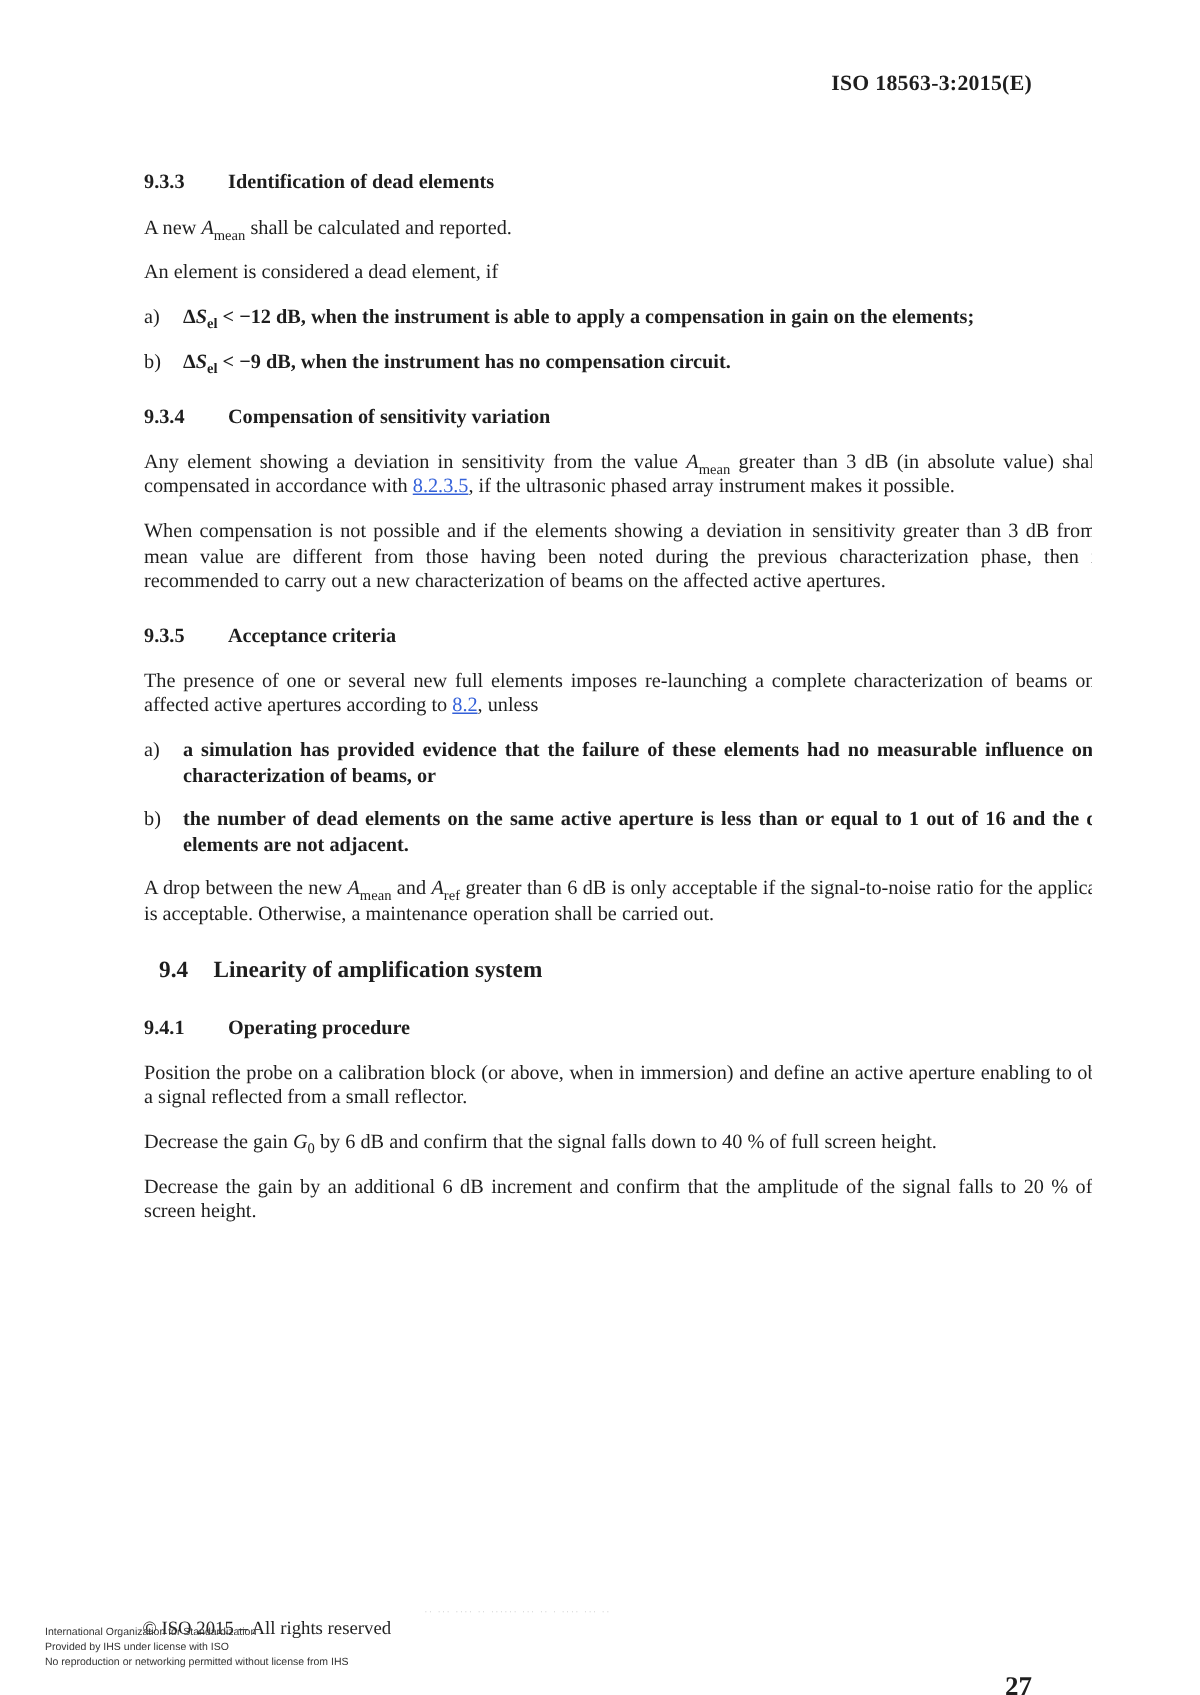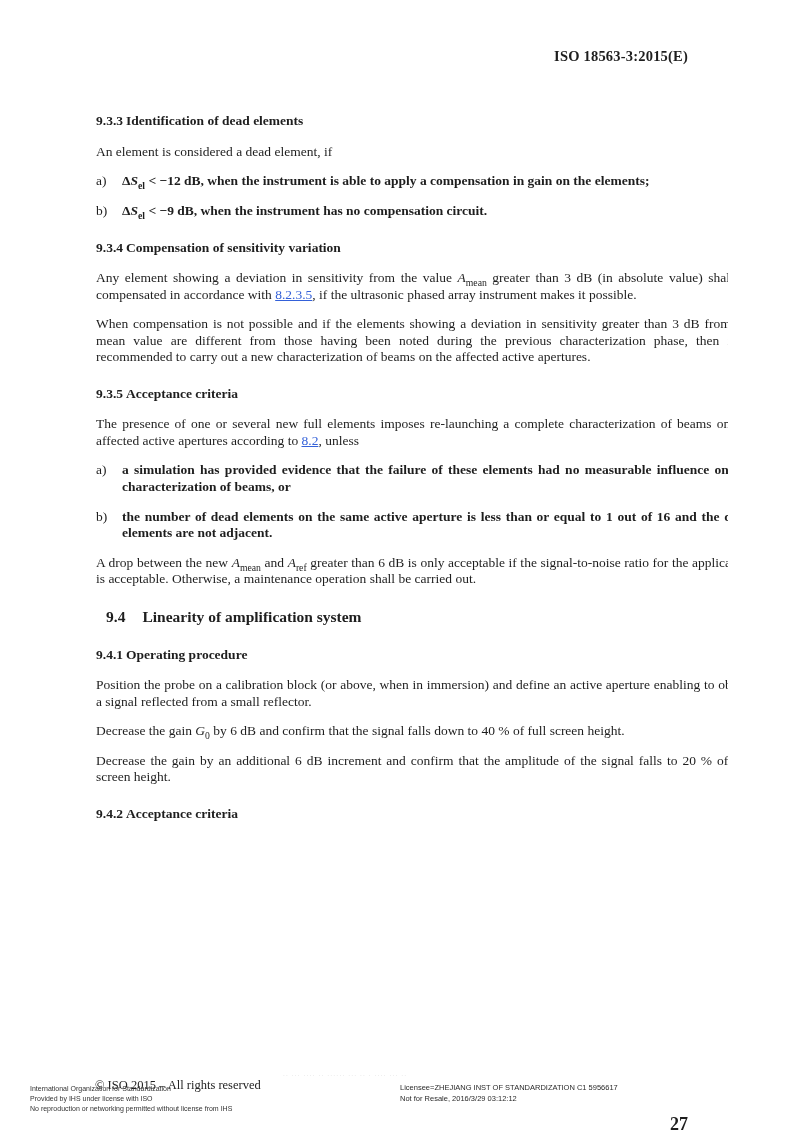--- a/index.html
+++ b/index.html
@@ -15,21 +15,21 @@
     font-weight:bold; font-size:14.5px; letter-spacing:0.2px;
   }
   .body-col { position:absolute; left:96px; top:105px; width:656px; }
   .p, .li-text { font-size:13.5px; line-height:16.3px; text-align:justify; }
   .p { margin-bottom:13.5px; }
   .li { display:flex; margin-bottom:13.5px; }
   .li-label { flex:0 0 26px; font-size:13.5px; line-height:16.3px; }
   .li-text { flex:1;font-weight:bold; }
   .h3 { font-size:13.5px; font-weight:bold; margin:20.5px 0 14.5px; }
   .h2 { font-size:15.5px; font-weight:bold; margin:21px 10px 0; }
-  .h-num-3 { margin-right:3px; }
+  .h-num-3 { margin-right:29px; }
   .h-num-2 { margin-right:17px; }
   .first-block { margin-top:8px; }
   sub { font-size:0.72em; line-height:0; }
   i { font-style:italic; }
   a { color:var(--link-color); text-decoration:underline; cursor:pointer; }
   
   .footer-copyright {
     position:absolute; left:95px; top:1078px;
     font-size:12.5px; color:#222;
   }
@@ -59,20 +59,21 @@
 <div class="page">
 
   <div class="doc-code">ISO 18563-3:2015(E)</div>
 
   <div class="body-col">
 
     <div class="h3 first-block">
       <span class="h-num-3">9.3.3</span><span>Identification of dead elements</span>
     </div>
 
+    <div class="p"><span>A new </span><i>A</i><sub>mean</sub><span> shall be calculated and reported.</span></div>
 
     <div class="p"><span>An element is considered a dead element, if</span></div>
 
     <div class="li">
       <span class="li-label">a)</span>
       <span class="li-text"><span>Δ</span><i>S</i><sub>el</sub><span> &lt; −12 dB, when the instrument is able to apply a compensation in gain on the elements;</span></span>
     </div>
     <div class="li">
       <span class="li-label">b)</span>
       <span class="li-text"><span>Δ</span><i>S</i><sub>el</sub><span> &lt; −9 dB, when the instrument has no compensation circuit.</span></span>
@@ -111,37 +112,30 @@
       <span class="h-num-3">9.4.1</span><span>Operating procedure</span>
     </div>
 
     <div class="p"><span>Position the probe on a calibration block (or above, when in immersion) and define an active aperture enabling to obtain a signal reflected from a small reflector.</span></div>
 
 
     <div class="p"><span>Decrease the gain </span><i>G</i><sub>0</sub><span> by 6 dB and confirm that the signal falls down to 40 % of full screen height.</span></div>
 
     <div class="p"><span>Decrease the gain by an additional 6 dB increment and confirm that the amplitude of the signal falls to 20 % of full screen height.</span></div>
 
-    <div class="h3">
-      <span class="h-num-3">9.4.2</span><span>Acceptance criteria</span>
-    </div>
 
 
   </div>
 
   <div class="footer-copyright">© ISO 2015 – All rights reserved</div>
 
   <div class="footer-small">
     <div>International Organization for Standardization</div>
     <div>Provided by IHS under license with ISO</div>
     <div>No reproduction or networking permitted without license from IHS</div>
   </div>
 
   <div class="footer-watermark">·· ··· ···· ·· ······ ··· ·· · ···· ··· ··</div>
 
-  <div class="footer-license">
-    <div>Licensee=ZHEJIANG INST OF STANDARDIZATION C1 5956617</div>
-    <div>Not for Resale, 2016/3/29 03:12:12</div>
-  </div>
 
   <div class="page-number">27</div>
 
 </div>
 
 </body></html>

